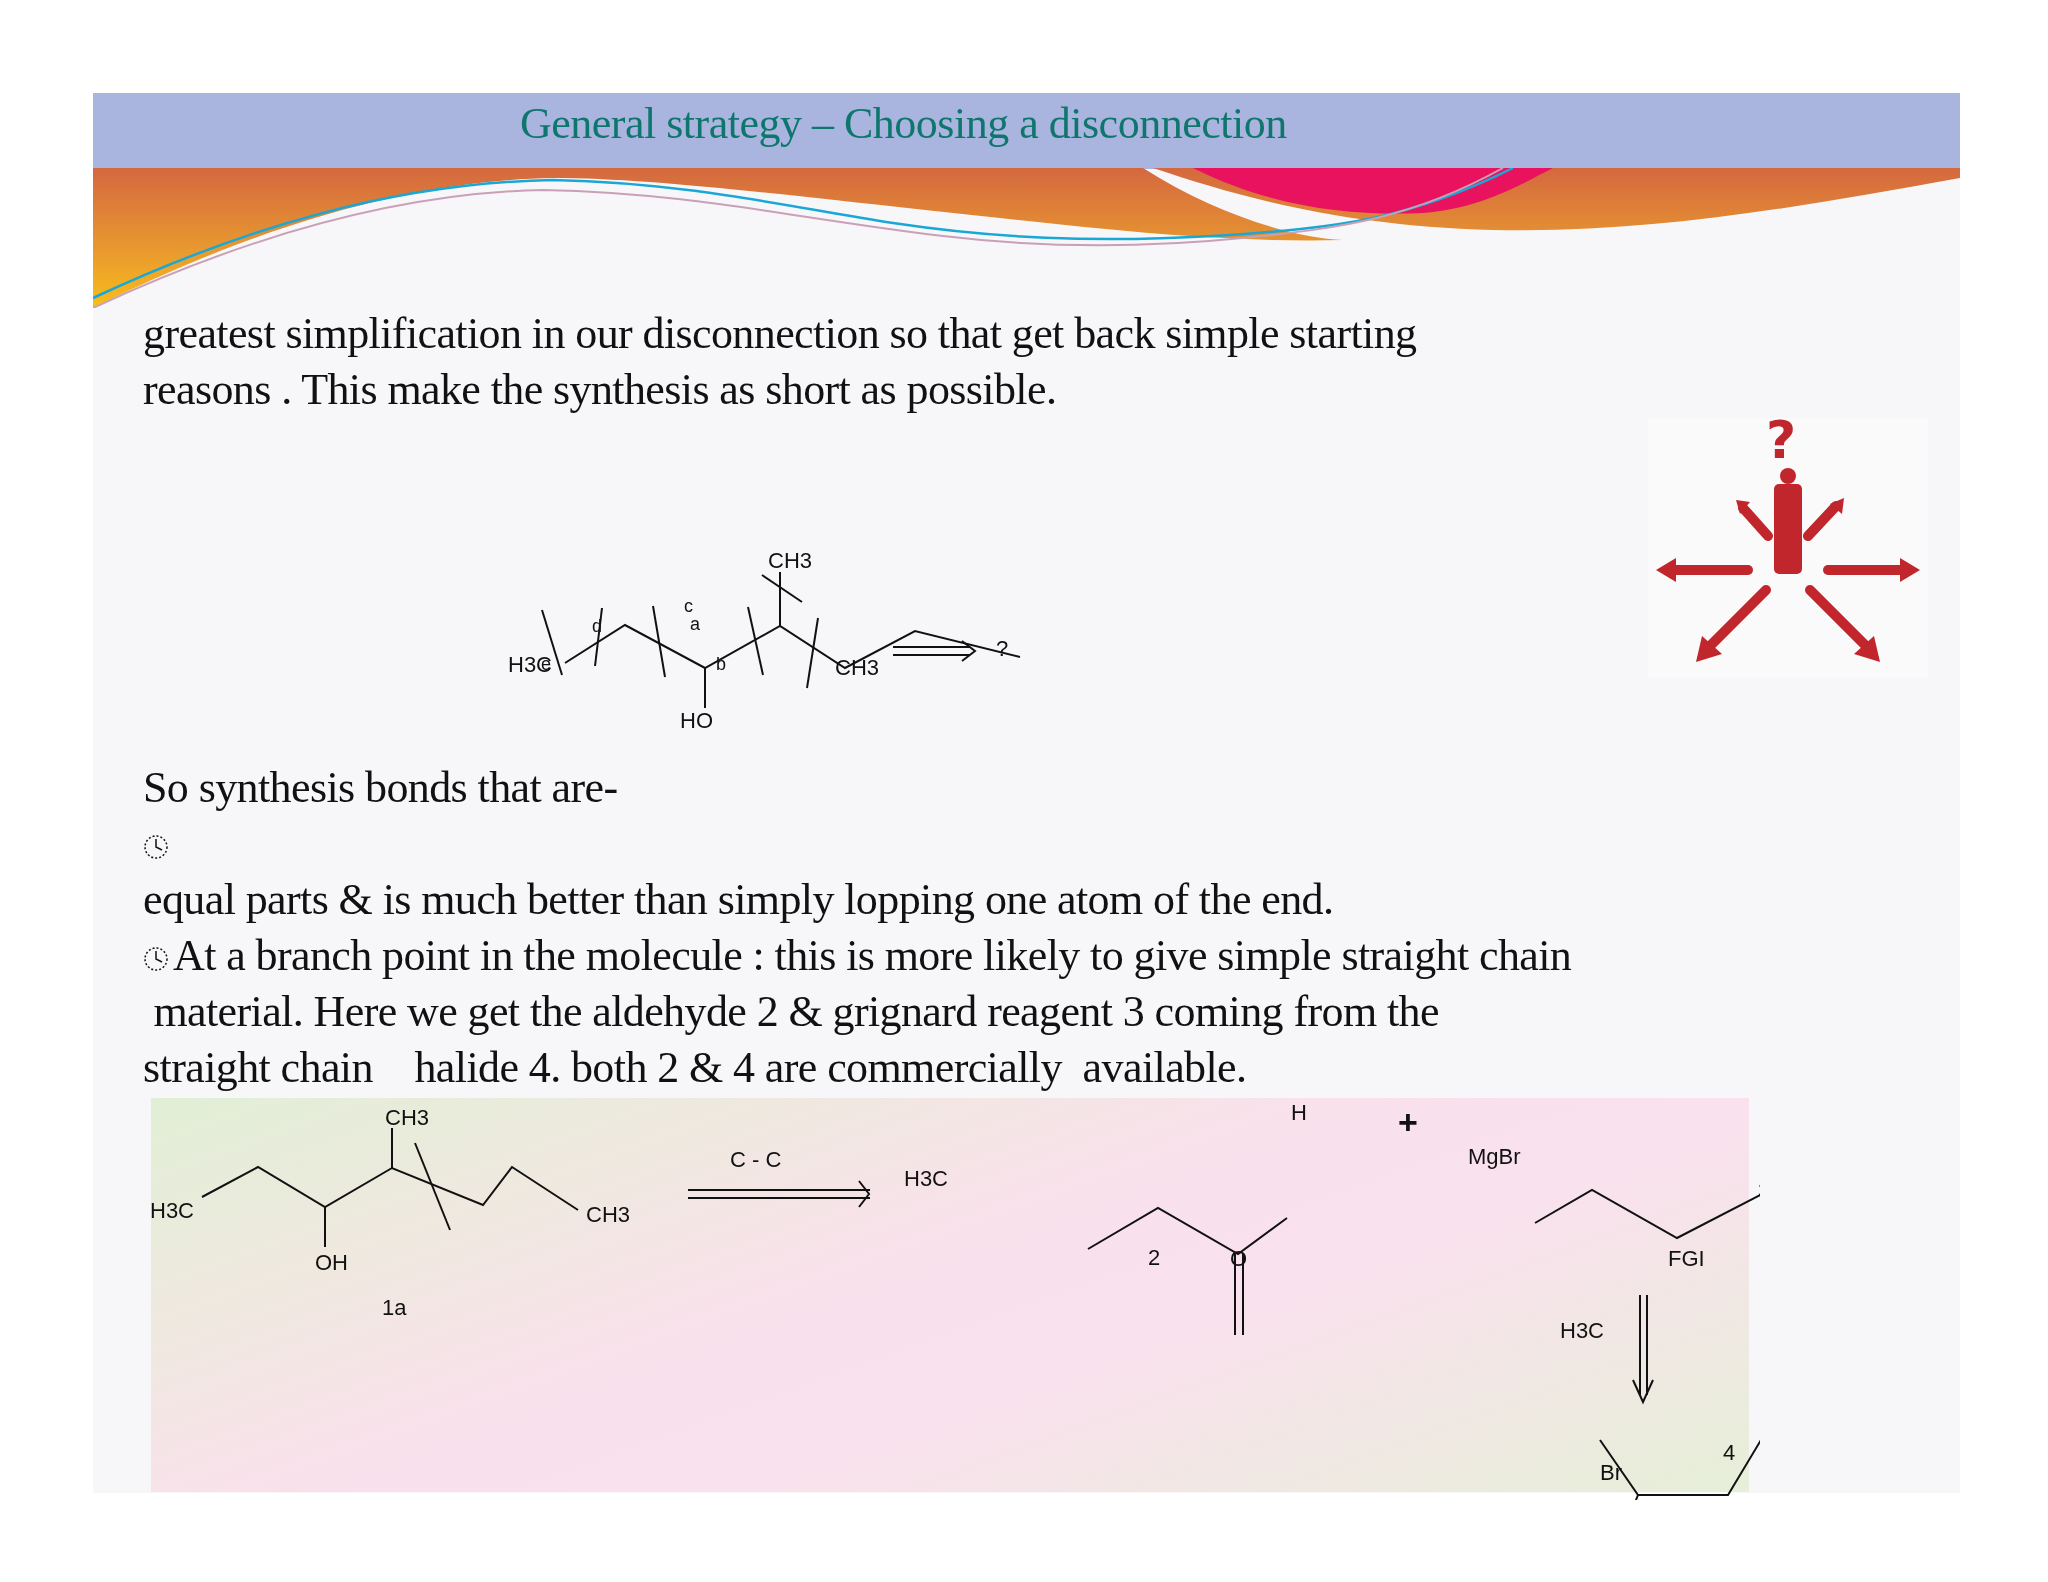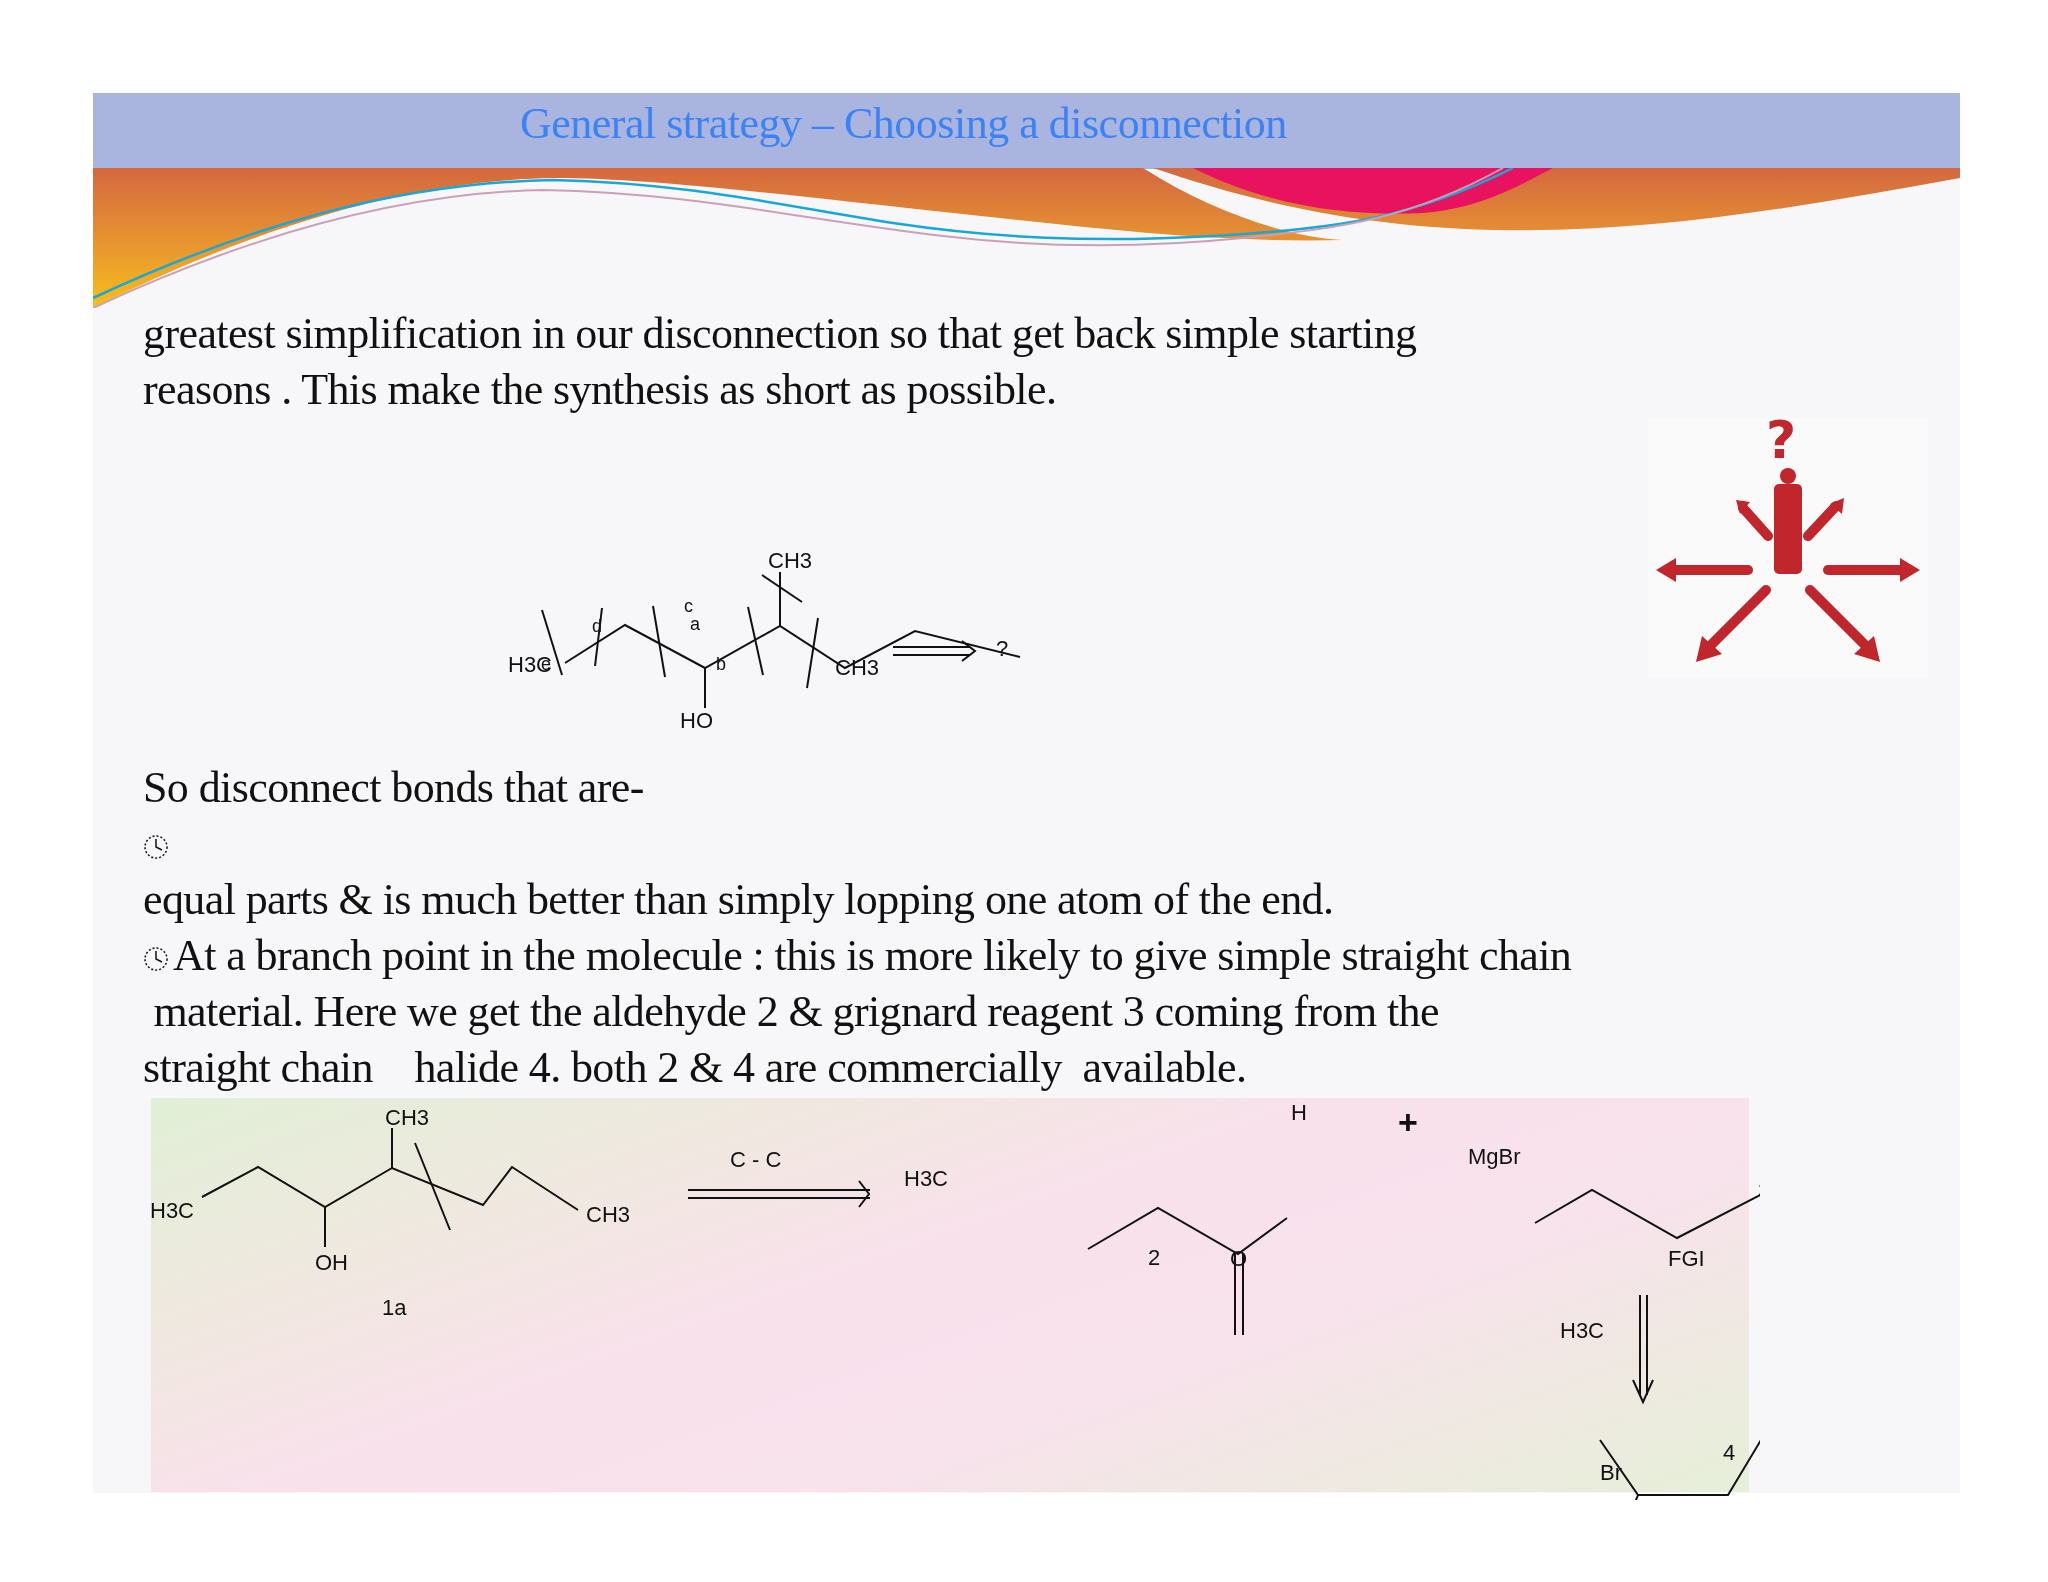--- a/index.html
+++ b/index.html
@@ -1,20 +1,20 @@
 <!DOCTYPE html>
 <html><head>
 <meta charset="utf-8">
 <style>
   html, body { margin:0; padding:0; }
   body { width:2048px; height:1582px; background:#ffffff; position:relative; overflow:hidden;
          font-family:"Liberation Serif","DejaVu Serif",serif; }
   .slide { position:absolute; left:93px; top:93px; width:1867px; height:1400px; background:#f7f7f9; }
   .title-bar { position:absolute; left:93px; top:93px; width:1867px; height:76px; background:#a9b5df; }
-  .title-text { position:absolute; left:520px; top:98px; font-size:44px; color:#3b82f6; white-space:nowrap; letter-spacing:-0.5px; }
+  .title-text { position:absolute; left:520px; top:98px; font-size:44px; color:#0f766e; white-space:nowrap; letter-spacing:-0.5px; }
   .wave { position:absolute; left:93px; top:168px; width:1867px; height:140px; }
   .para { position:absolute; font-size:44px; line-height:56px; color:#111; white-space:nowrap; letter-spacing:-0.6px; }
   .bullet { display:inline-block; width:28px; height:28px; margin-right:2px; vertical-align:-2px; }
   .mol { position:absolute; }
   .mol text { font-family:"Liberation Sans","DejaVu Sans",sans-serif; fill:#111; }
   .figure-box { position:absolute; left:151px; top:1098px; width:1598px; height:394px;
      background: linear-gradient(160deg, #e1efd6 0%, #f0e8e0 25%, #f9e1ec 45%, #f8e2ec 65%, #e6efd8 100%); }
   .person { position:absolute; left:1648px; top:418px; width:280px; height:260px; background:#fafafa; }
 </style>
 </head>
@@ -91,21 +91,21 @@
       <polygon points="272,152 252,140 252,164" stroke="none"></polygon>
       <polygon points="88,82 102,84 92,96" stroke="none"></polygon>
       <polygon points="196,80 194,96 182,86" stroke="none"></polygon>
       <polygon points="48,244 54,218 74,236" stroke="none"></polygon>
       <polygon points="232,244 206,236 226,218" stroke="none"></polygon>
     </g>
   </svg>
 </div>
 
 <div class="para" style="left:143px; top:760px;">
-  <div>So disconnect  bonds that are-</div>
+  <div>So synthesis  bonds that are-</div>
   <div>
     <svg class="bullet" viewBox="0 0 28 28">
         <circle cx="13" cy="15" r="11" fill="none" stroke="#111" stroke-width="1.5" stroke-dasharray="2 2"></circle>
         <polyline points="13,7 13,15 19,18" fill="none" stroke="#111" stroke-width="1.5"></polyline>
       </svg>
   </div>
   <div>equal  parts &amp; is much better  than  simply  lopping  one  atom  of the end.</div>
   <div>
     <svg class="bullet" viewBox="0 0 28 28">
         <circle cx="13" cy="15" r="11" fill="none" stroke="#111" stroke-width="1.5" stroke-dasharray="2 2"></circle>

